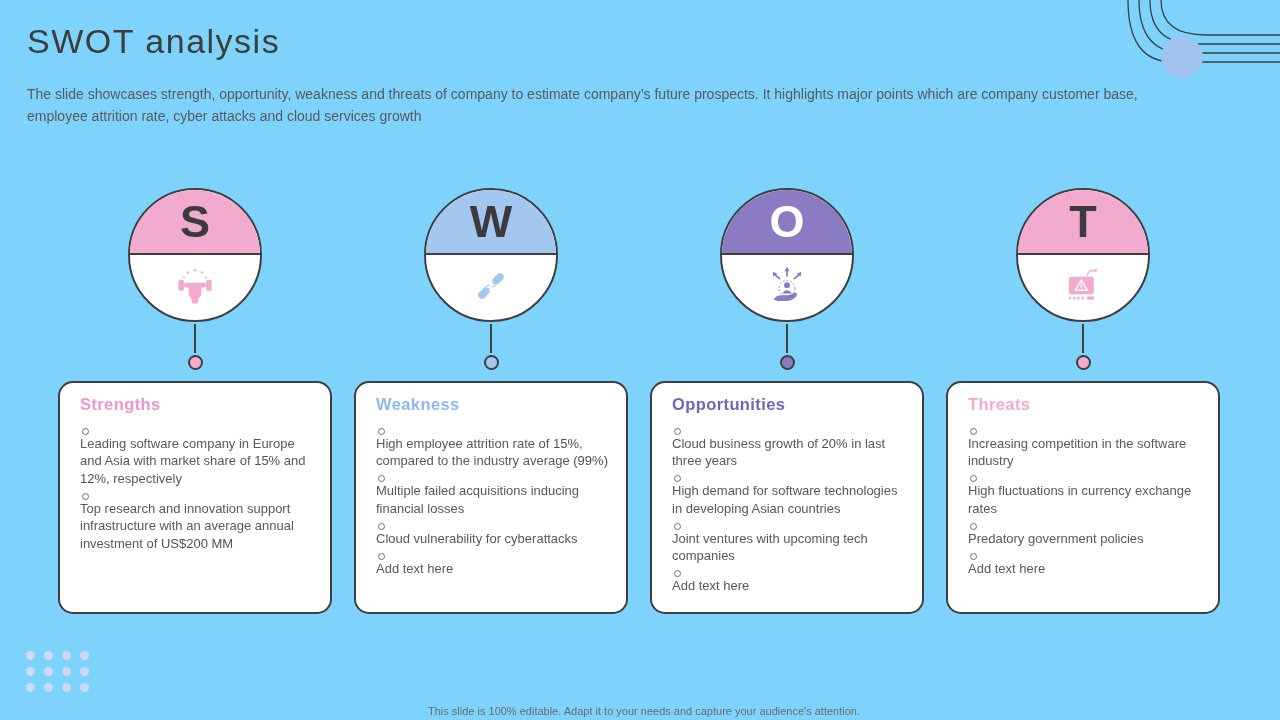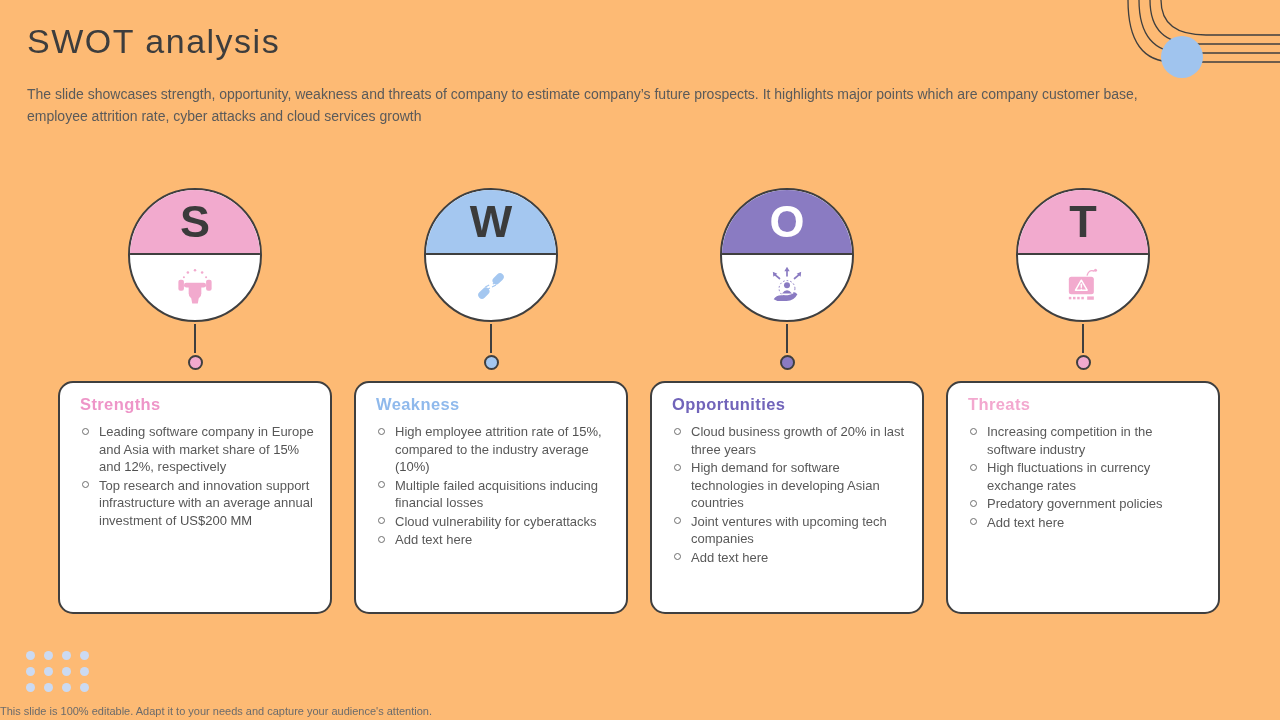--- a/index.html
+++ b/index.html
@@ -1,17 +1,17 @@
 <!DOCTYPE html>
 <html><head>
 <meta charset="utf-8">
 <style>
   html,body{margin:0;padding:0;background:#e8e8e8;}
   .slide{
-    position:relative;width:1280px;height:720px;background:#fdba74;
+    position:relative;width:1280px;height:720px;background:#7dd3fc;
     font-family:"Liberation Sans",sans-serif;overflow:hidden;
     --outline:#3F3F3F;
   }
   .page-title{
     position:absolute;left:27px;top:22px;font-size:34px;color:#3D3D3D;
     letter-spacing:1.5px;font-weight:400;
   }
   .page-subtitle{
     position:absolute;left:27px;top:84px;width:1165px;
     font-size:14px;line-height:1.55;color:#5A5A5A;
@@ -32,33 +32,33 @@
   .card{
     margin-top:11px;width:274px;height:233px;box-sizing:border-box;
     border:2px solid var(--outline);border-radius:15px;background:#fff;
     padding:12px 15px 0 20px;
   }
   .card-title{
     text-align:left;font-size:16.5px;font-weight:bold;color:var(--header);
     letter-spacing:.4px;
   }
   .bullets{list-style:none;margin:9px 0 0;padding:0;}
-  .bullets li{display:flex;font-size:13px;color:#595959;line-height:1.35;margin-bottom:1px;}
+  .bullets li{display:flex;font-size:13px;color:#595959;line-height:1.35;margin-bottom:1px;flex-direction:column;}
   .marker{
     width:7px;height:7px;border:1.4px solid #6e6e6e;border-radius:50%;
     margin:4.5px 10px 0 2px;flex:none;box-sizing:border-box;
   }
   .bullets b{font-weight:normal;color:#515151;}
   .dots-grid{
     position:absolute;left:26px;top:651px;display:grid;
     grid-template-columns:repeat(4,9px);grid-auto-rows:9px;column-gap:9px;row-gap:7px;
   }
   .dots-grid i{display:block;width:9px;height:9px;border-radius:50%;background:#CBDAF2;}
   .slide-footer{
-    position:absolute;left:0;right:0;bottom:3px;text-align:left;
+    position:absolute;left:8px;right:0;bottom:3px;text-align:center;
     font-size:11px;color:#6b6b6b;
   }
 </style>
 </head>
 <body>
 
 <div class="slide">
 
   <div class="page-title">SWOT analysis</div>
   <div class="page-subtitle">The slide showcases strength, opportunity, weakness and threats of company to estimate company’s future prospects. It highlights major points which are company customer base, employee attrition rate, cyber attacks and cloud services growth</div>
@@ -133,21 +133,21 @@
               </svg></span>
       </div>
     </div>
     <div class="conn-line"></div>
     <div class="conn-dot"></div>
     <div class="card">
       <div class="card-title">Weakness</div>
       <ul class="bullets">
             <li>
               <span class="marker"></span>
-              <span class="txt"><span>High employee attrition rate of </span><b>15%</b><span>, compared to the industry average </span><b>(10%)</b></span>
+              <span class="txt"><span>High employee attrition rate of </span><b>15%</b><span>, compared to the industry average </span><b>(99%)</b></span>
             </li>
             <li>
               <span class="marker"></span>
               <span class="txt"><span>Multiple failed acquisitions inducing financial losses</span></span>
             </li>
             <li>
               <span class="marker"></span>
               <span class="txt"><span>Cloud vulnerability for cyberattacks</span></span>
             </li>
             <li>

